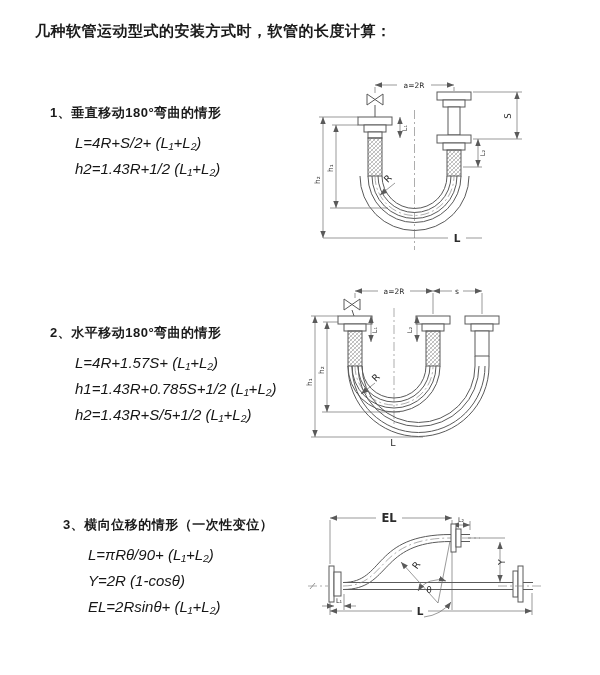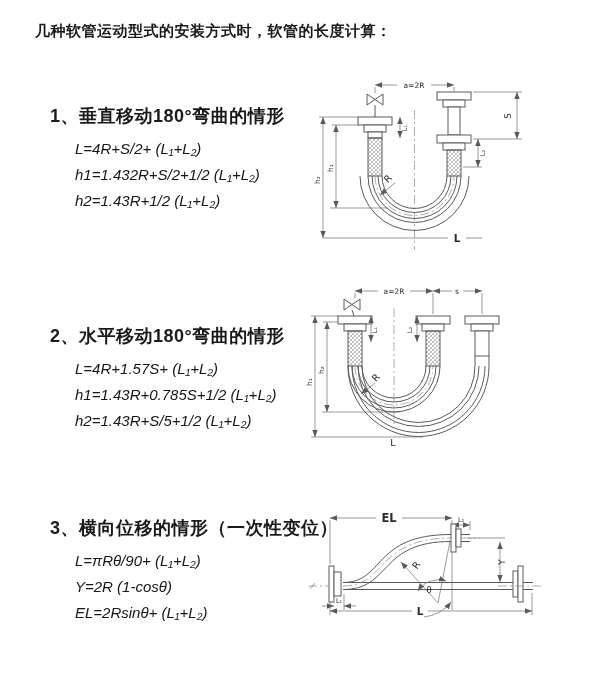--- a/index.html
+++ b/index.html
@@ -4,22 +4,22 @@
 <style>
   html,body{margin:0;padding:0;}
   body{
     width:600px;height:675px;background:#ffffff;
     font-family:"Liberation Sans","DejaVu Sans",sans-serif;
     color:#1a1a1a;position:relative;overflow:hidden;
   }
   .page{position:absolute;inset:0;background:#fff;}
   .title{position:absolute;left:35px;top:22px;font-size:15px;font-weight:bold;letter-spacing:0.5px;}
   .section{position:absolute;left:50px;}
-  .sec1{top:104px;} .sec2{top:286px;margin-top:38px;} .sec3{top:516px;}
-  .heading{font-size:18px;font-weight:bold;letter-spacing:0.5px;white-space:nowrap;}
+  .sec1{top:104px;} .sec2{top:286px;margin-top:38px;} .sec3{top:516px;margin-left:13px;}
+  .heading{font-size:13px;font-weight:bold;letter-spacing:0.5px;white-space:nowrap;}
   .formulas{margin-top:8px;padding-left:25px;font-style:italic;}
   .formula{font-size:15px;line-height:26px;white-space:nowrap;color:#161616;}
   svg{position:absolute;overflow:visible;}
   .svg1{left:310px;top:68px;}
   .svg2{left:305px;top:278px;}
   .svg3{left:300px;top:498px;}
   .dln{stroke:#5a5a5a;stroke-width:1;fill:none;}
   .thin{stroke:#6e6e6e;stroke-width:0.7;fill:none;}
   .cl{stroke:#8a8a8a;stroke-width:0.7;fill:none;stroke-dasharray:9 3 2 3;}
   .wf{fill:#ffffff;stroke:#5a5a5a;stroke-width:1;}
@@ -34,21 +34,20 @@
 <body>
 
 <div class="page">
 
   <div class="title">几种软管运动型式的安装方式时，软管的长度计算：</div>
 
   <div class="section sec1">
     <div class="heading">1、垂直移动180°弯曲的情形</div>
     <div class="formulas">
       <div class="formula">L=4R+S/2+ (L₁+L₂)</div>
-      <div class="formula">h1=1.432R+S/2+1/2 (L₁+L₂)</div>
       <div class="formula">h2=1.43R+1/2 (L₁+L₂)</div>
     </div>
   </div>
 
   <div class="section sec2">
     <div class="heading">2、水平移动180°弯曲的情形</div>
     <div class="formulas">
       <div class="formula">L=4R+1.57S+ (L₁+L₂)</div>
       <div class="formula">h1=1.43R+0.785S+1/2 (L₁+L₂)</div>
       <div class="formula">h2=1.43R+S/5+1/2 (L₁+L₂)</div>

